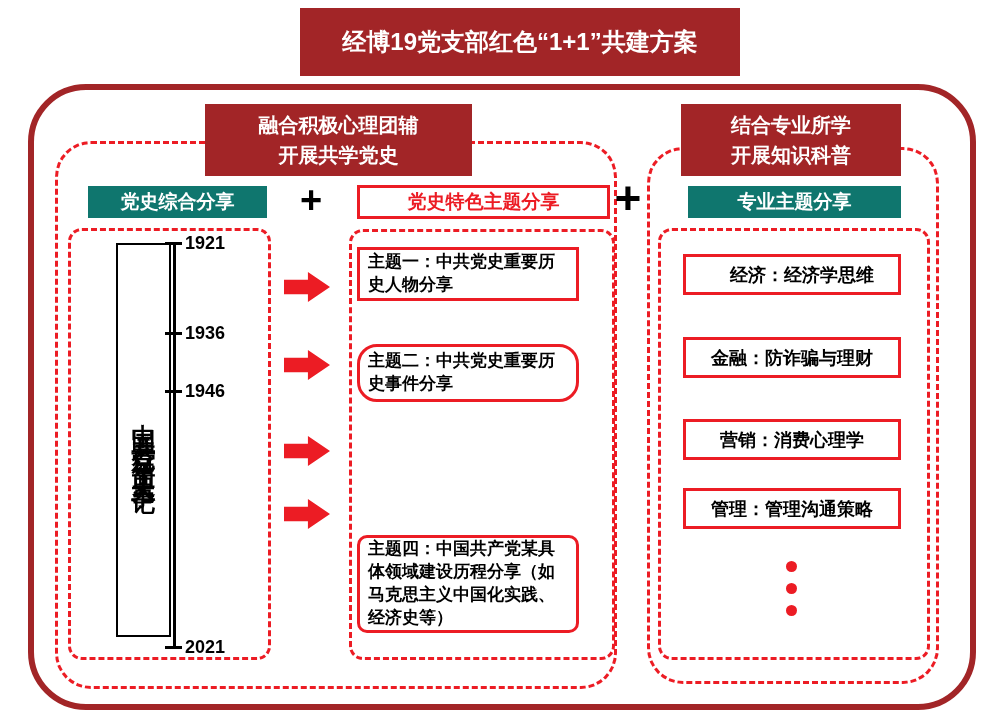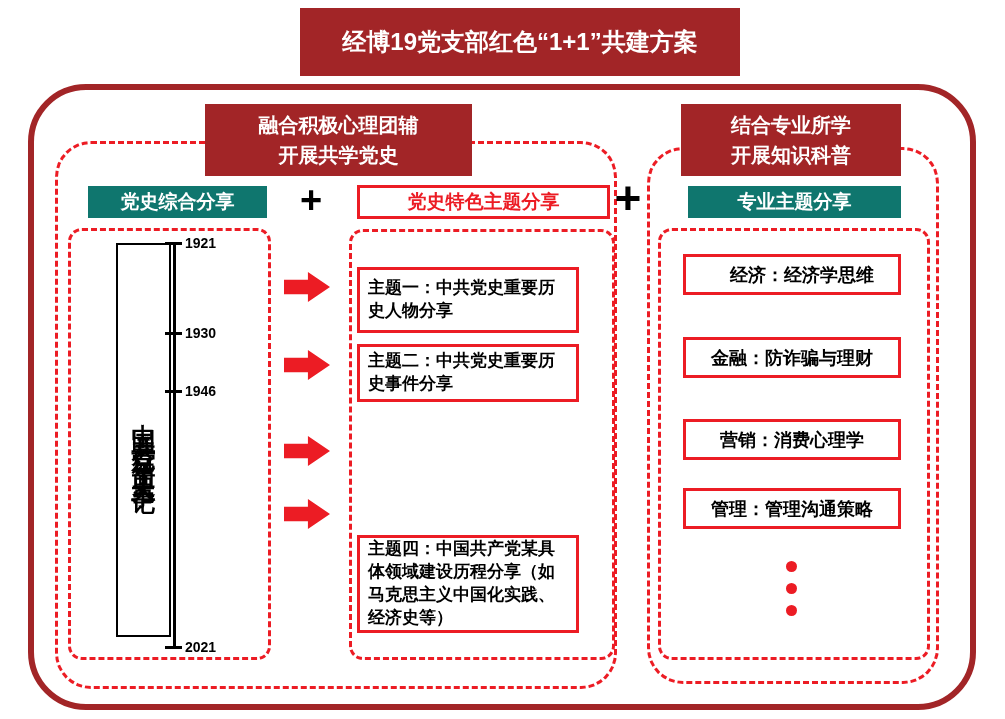--- a/index.html
+++ b/index.html
@@ -59,38 +59,38 @@
   
   .vtitle{
     left:45px;top:12px;width:55px;height:394px;background:#fff;
     border:2.5px solid #000;
     writing-mode:vertical-rl;text-orientation:upright;
     display:flex;align-items:center;justify-content:center;
     font-size:24px;letter-spacing:6px;
   }
   .axis-line{left:102px;top:12px;width:3px;height:404px;background:#000;}
   .tick{height:3px;width:17px;left:94px;background:#000;}
-  .year{left:114px;width:60px;font-size:14px;line-height:18px;}
+  .year{left:114px;width:60px;font-size:18px;line-height:18px;}
 
   
   .block-arrow{
     left:284px;width:46px;height:30px;background:#EC1C24;
     clip-path:polygon(0% 26%,52% 26%,52% 0%,100% 50%,52% 100%,52% 74%,0% 74%);
   }
 
   
   .topic{
     left:357px;width:222px;background:#fff;border:3px solid #EC1C24;
     font-size:17px;line-height:1.35;padding:6px 8px;
     display:flex;align-items:center;text-align:left;
   }
-  .topic-1{top:247px;height:66px;margin-top:20px;}
-  .topic-2{top:344px;height:58px;}
+  .topic-1{top:247px;height:54px;}
+  .topic-2{top:344px;height:58px;border-radius:20px;}
   .topic-3{top:440px;height:62px;}
-  .topic-4{top:535px;height:98px;}
+  .topic-4{top:535px;height:98px;border-radius:10px;}
 
   
   .item{
     left:683px;width:218px;height:41px;background:#fff;border:3px solid #EC1C24;
     display:flex;align-items:center;justify-content:center;font-size:18px;
   }
   .item-0{top:254px;padding-left:20px;}
   .item-1{top:337px;}
   .item-2{top:419px;}
   .item-3{top:488px;}
@@ -131,21 +131,21 @@
   <div class="abs inner-dashed timeline-box">
     <div class="abs vtitle">中国共产党百年简史大事记</div>
     <div class="abs axis-line"></div>
 
     <div class="abs tick" style="top:11px;"></div>
     <div class="abs tick" style="top:101px;"></div>
     <div class="abs tick" style="top:159px;"></div>
     <div class="abs tick" style="top:415px;"></div>
 
     <div class="abs year" style="top:3px;">1921</div>
-    <div class="abs year" style="top:93px;">1930</div>
+    <div class="abs year" style="top:93px;">1936</div>
     <div class="abs year" style="top:151px;">1946</div>
     <div class="abs year" style="top:407px;">2021</div>
   </div>
 
   <div class="abs block-arrow" style="top:272px;"></div>
   <div class="abs block-arrow" style="top:350px;"></div>
   <div class="abs block-arrow" style="top:436px;"></div>
   <div class="abs block-arrow" style="top:499px;"></div>
 
   <div class="abs inner-dashed topics-box"></div>

